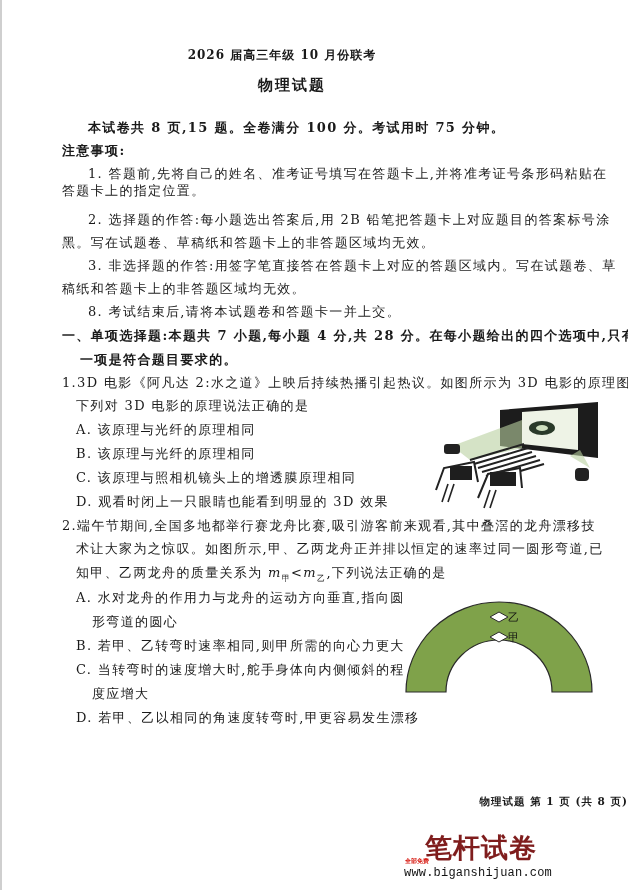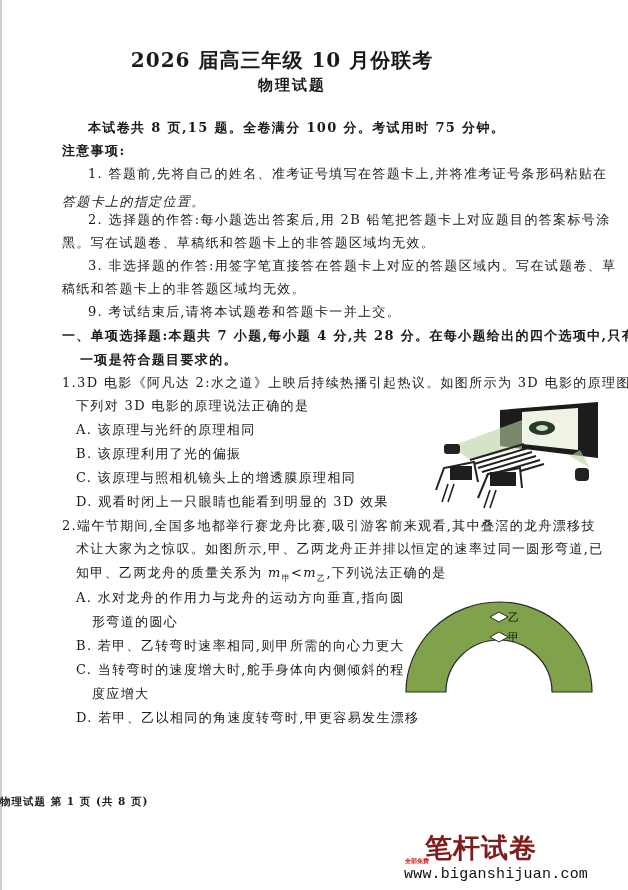--- a/index.html
+++ b/index.html
@@ -3,67 +3,67 @@
 <meta charset="utf-8">
 <style>
   html, body { margin: 0; padding: 0; }
   body {
     width: 628px; height: 890px; background: #ffffff; position: relative; overflow: hidden;
     font-family: "DejaVu Serif", "Liberation Serif", serif; color: #1a1a1a;
   }
   .edge { position: absolute; left: 0; top: 0; width: 2px; height: 890px; background: #cfcfcf; }
   .title {
     position: absolute; left: 0; width: 564px; text-align: center; top: 47px;
-    font-size: 20px; font-weight: bold; letter-spacing: 1px;
+    font-size: 12px; font-weight: bold; letter-spacing: 1px;
   }
   .subtitle {
     position: absolute; left: 0; width: 584px; text-align: center; top: 76px;
     font-size: 15px; font-weight: bold; letter-spacing: 2px;
   }
   .line { position: absolute; font-size: 13px; white-space: nowrap; letter-spacing: 1.35px; line-height: 16px; }
   .b { font-weight: bold; }
   .figure { position: absolute; }
   .footer {
-    position: absolute; left: 0; width: 628px; text-align: left; top: 795px;
+    position: absolute; left: 0; width: 628px; text-align: right; top: 795px;
     font-size: 10.5px; font-weight: bold; letter-spacing: 1px;
   }
   .wm-cn { position: absolute; left: 425px; top: 830px; font-size: 27px; font-family: "DejaVu Sans", sans-serif; font-weight: bold; color: #7f1d1d; letter-spacing: 1px; }
   .wm-tag { position: absolute; left: 405px; top: 857px; font-size: 6px; color: #d9241c; font-family: "DejaVu Sans", sans-serif; font-weight: bold; }
-  .wm-url { position: absolute; left: 404px; top: 866px; font-size: 15px; font-family: "Liberation Mono", "DejaVu Sans Mono", monospace; color: #111; letter-spacing: 0.2px; }
+  .wm-url { position: absolute; left: 404px; top: 866px; font-size: 12px; font-family: "Liberation Mono", "DejaVu Sans Mono", monospace; color: #111; letter-spacing: 0.2px; }
   sub { font-size: 8px; }
   i.m { font-style: italic; }
 </style>
 </head>
 <body>
 
 <div class="edge"></div>
 
 <div class="title">2026 届高三年级 10 月份联考</div>
 <div class="subtitle">物理试题</div>
 
 <div class="line b" style="left:88px; top:120px;">本试卷共 8 页,15 题。全卷满分 100 分。考试用时 75 分钟。</div>
 <div class="line b" style="left:62px; top:143px;">注意事项:</div>
 
 <div class="line" style="left:88px; top:166px;">1. 答题前,先将自己的姓名、准考证号填写在答题卡上,并将准考证号条形码粘贴在</div>
-<div class="line" style="left:62px; top:194px;font-style:italic;">答题卡上的指定位置。</div>
+<div class="line" style="left:62px; top:183px;">答题卡上的指定位置。</div>
 <div class="line" style="left:88px; top:212px;">2. 选择题的作答:每小题选出答案后,用 2B 铅笔把答题卡上对应题目的答案标号涂</div>
 <div class="line" style="left:62px; top:235px;">黑。写在试题卷、草稿纸和答题卡上的非答题区域均无效。</div>
 <div class="line" style="left:88px; top:258px;">3. 非选择题的作答:用签字笔直接答在答题卡上对应的答题区域内。写在试题卷、草</div>
 <div class="line" style="left:62px; top:281px;">稿纸和答题卡上的非答题区域均无效。</div>
-<div class="line" style="left:88px; top:304px;">9. 考试结束后,请将本试题卷和答题卡一并上交。</div>
+<div class="line" style="left:88px; top:304px;">8. 考试结束后,请将本试题卷和答题卡一并上交。</div>
 
 <div class="line b" style="left:62px; top:328px;">一、单项选择题:本题共 7 小题,每小题 4 分,共 28 分。在每小题给出的四个选项中,只有</div>
 <div class="line b" style="left:80px; top:352px;">一项是符合题目要求的。</div>
 
 <div class="line" style="left:62px; top:375px;">
   <span>1.</span><span>3D 电影《阿凡达 2:水之道》上映后持续热播引起热议。如图所示为 3D 电影的原理图,</span>
 </div>
 <div class="line" style="left:76px; top:398px;">下列对 3D 电影的原理说法正确的是</div>
 <div class="line" style="left:76px; top:422px;">A. 该原理与光纤的原理相同</div>
-<div class="line" style="left:76px; top:446px;">B. 该原理利用了光的偏振</div>
+<div class="line" style="left:76px; top:446px;">B. 该原理与光纤的原理相同</div>
 <div class="line" style="left:76px; top:470px;">C. 该原理与照相机镜头上的增透膜原理相同</div>
 <div class="line" style="left:76px; top:494px;">D. 观看时闭上一只眼睛也能看到明显的 3D 效果</div>
 
 <svg class="figure" style="left:430px; top:398px;" width="180" height="112" viewBox="0 0 180 112">
   <polygon points="70,12 168,4 168,60 70,48" fill="#1c1c1c"></polygon>
   <polygon points="92,14 148,10 148,52 92,46" fill="#eef3e6"></polygon>
   <ellipse cx="112" cy="30" rx="13" ry="7" fill="#2a3a2a"></ellipse>
   <ellipse cx="112" cy="30" rx="6" ry="3" fill="#cfe0c0"></ellipse>
   <polygon points="22,48 92,22 92,50 40,62" fill="#b9d1a0" opacity="0.6"></polygon>
   <polygon points="150,52 160,70 140,58" fill="#b9d1a0" opacity="0.6"></polygon>

